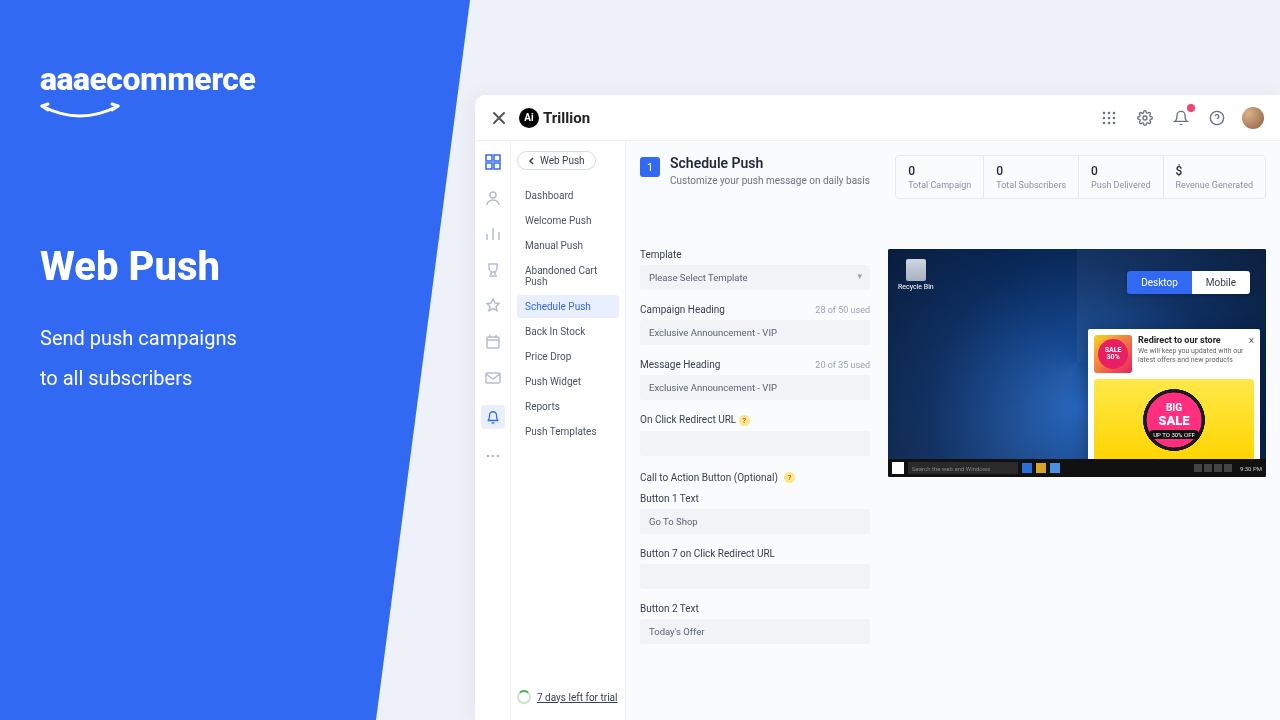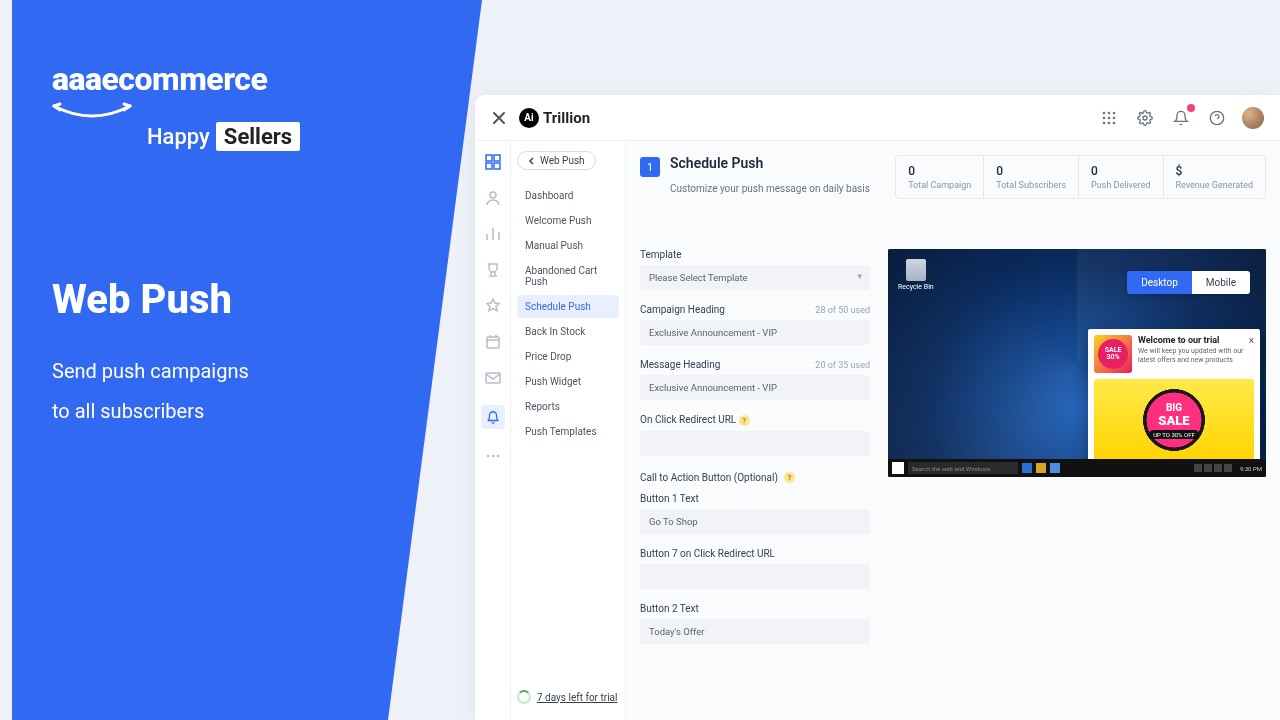--- a/index.html
+++ b/index.html
@@ -2,21 +2,21 @@
 <html><head>
 <meta charset="utf-8">
 <style>
 * { margin: 0; padding: 0; box-sizing: border-box; font-family: -apple-system, BlinkMacSystemFont, "Segoe UI", Roboto, sans-serif; }
 html, body { width: 1280px; height: 720px; overflow: hidden; }
 body { background: #eef1f7; position: relative; }
 
 
 .hero {
   position: absolute;
-  left: 12px; top: 0; bottom: 0;
+  left: 0; top: 0; bottom: 0;
   width: 470px;
   background: #3169f2;
   clip-path: polygon(0 0, 100% 0, 80% 100%, 0 100%);
   color: #fff;
   padding: 60px 40px 40px 40px;
 }
 .hero .logo { font-weight: 800; font-size: 32px; letter-spacing: -0.5px; }
 .hero .logo .aaa { font-weight: 900; }
 .hero .swoosh { height: 14px; width: 300px; position: relative; margin-top: 6px; display:flex; align-items:center;}
 .hero .swoosh svg { display:block;}
@@ -65,21 +65,21 @@
 .sidenav .navitem.active { background:#e9effe; color:#3169f2;}
 .sidenav .trial { margin-top:auto; font-size:10px; text-decoration:underline; color:#374151; display:flex; align-items:center; gap:6px; padding:6px 0;}
 .sidenav .trial .dot { width:14px; height:14px; border:2px solid #c8e6c9; border-top-color:#4caf50; border-radius:50%;}
 
 
 .main { flex:1; overflow:auto; background:#fafbfd; padding:14px 14px 0 14px;}
 .header-row { display:flex; gap:12px; align-items:flex-start;}
 .titlebox { display:flex; align-items:flex-start;}
 .stepnum { width:20px; height:20px; background:#3169f2; color:#fff; font-size:11px; display:flex; align-items:center; justify-content:center; border-radius:3px; margin-right:10px; margin-top:2px;}
 .titlebox h2 { font-size:14px; font-weight:600; color:#1f2937;}
-.titlebox p { font-size:10px; color:#6b7280; margin-top:12px;}
+.titlebox p { font-size:10px; color:#6b7280; margin-top:4px;}
 .stats { margin-left:auto; display:flex; border:1px solid #e5e8ef; border-radius:4px; overflow:hidden;}
 .stat { padding:8px 12px; border-right:1px solid #e5e8ef; min-width:82px;}
 .stat:last-child{border-right:none;}
 .stat .v { font-size:12px; color:#1f2937; font-weight:500;}
 .stat .l { font-size:9px; color:#8a93a6; margin-top:2px;}
 
 .form-area { display:flex; gap:18px; margin-top:50px; align-items:flex-start;}
 .form-col { width: 230px; }
 .fgroup { margin-bottom:14px;}
 .fgroup label { font-size:10px; color:#374151; display:block; margin-bottom:5px;}
@@ -136,24 +136,20 @@
 <div class="hero">
   <div class="logo">
     <span class="aaa">aaa</span><span>ecommerce</span>
   </div>
   <div class="swoosh">
     <svg width="80" height="18" viewBox="0 0 80 18">
         <path d="M2 4 Q40 24 78 4" stroke="#fff" stroke-width="3" fill="none" stroke-linecap="round"></path>
         <path d="M72 2 L78 4 L72 8" stroke="#fff" stroke-width="3" fill="none" stroke-linecap="round" stroke-linejoin="round"></path>
         <path d="M8 2 L2 4 L8 8" stroke="#fff" stroke-width="3" fill="none" stroke-linecap="round" stroke-linejoin="round"></path>
       </svg>
-  </div>
-  <div class="tag">
-    <span>Happy</span>
-    <span class="boxed">Sellers</span>
   </div>
   <h1>
     <br>
     <span>Web Push</span>
   </h1>
   <p class="sub">
     <span>Send push campaigns</span><br>
     <span>to all subscribers</span>
   </p>
 </div>
@@ -378,21 +374,21 @@
 
             <div class="notif-card">
               <div class="row1">
                 <div class="thumb">
                     <div class="badge">
                       <b>SALE</b>
                       <b>30%</b>
                     </div>
                   </div>
                 <div style="flex:1;">
-                  <div class="ntitle">Welcome to our trial</div>
+                  <div class="ntitle">Redirect to our store</div>
                   <div class="ndesc">We will keep you updated with our latest offers and new products</div>
                 </div>
                 <div class="close-x">×</div>
               </div>
               <div class="big">
                 <div class="circle">
                   <div class="t1">BIG</div>
                   <div class="t2">SALE</div>
                   <div class="t3">UP TO 30% OFF</div>
                 </div>

